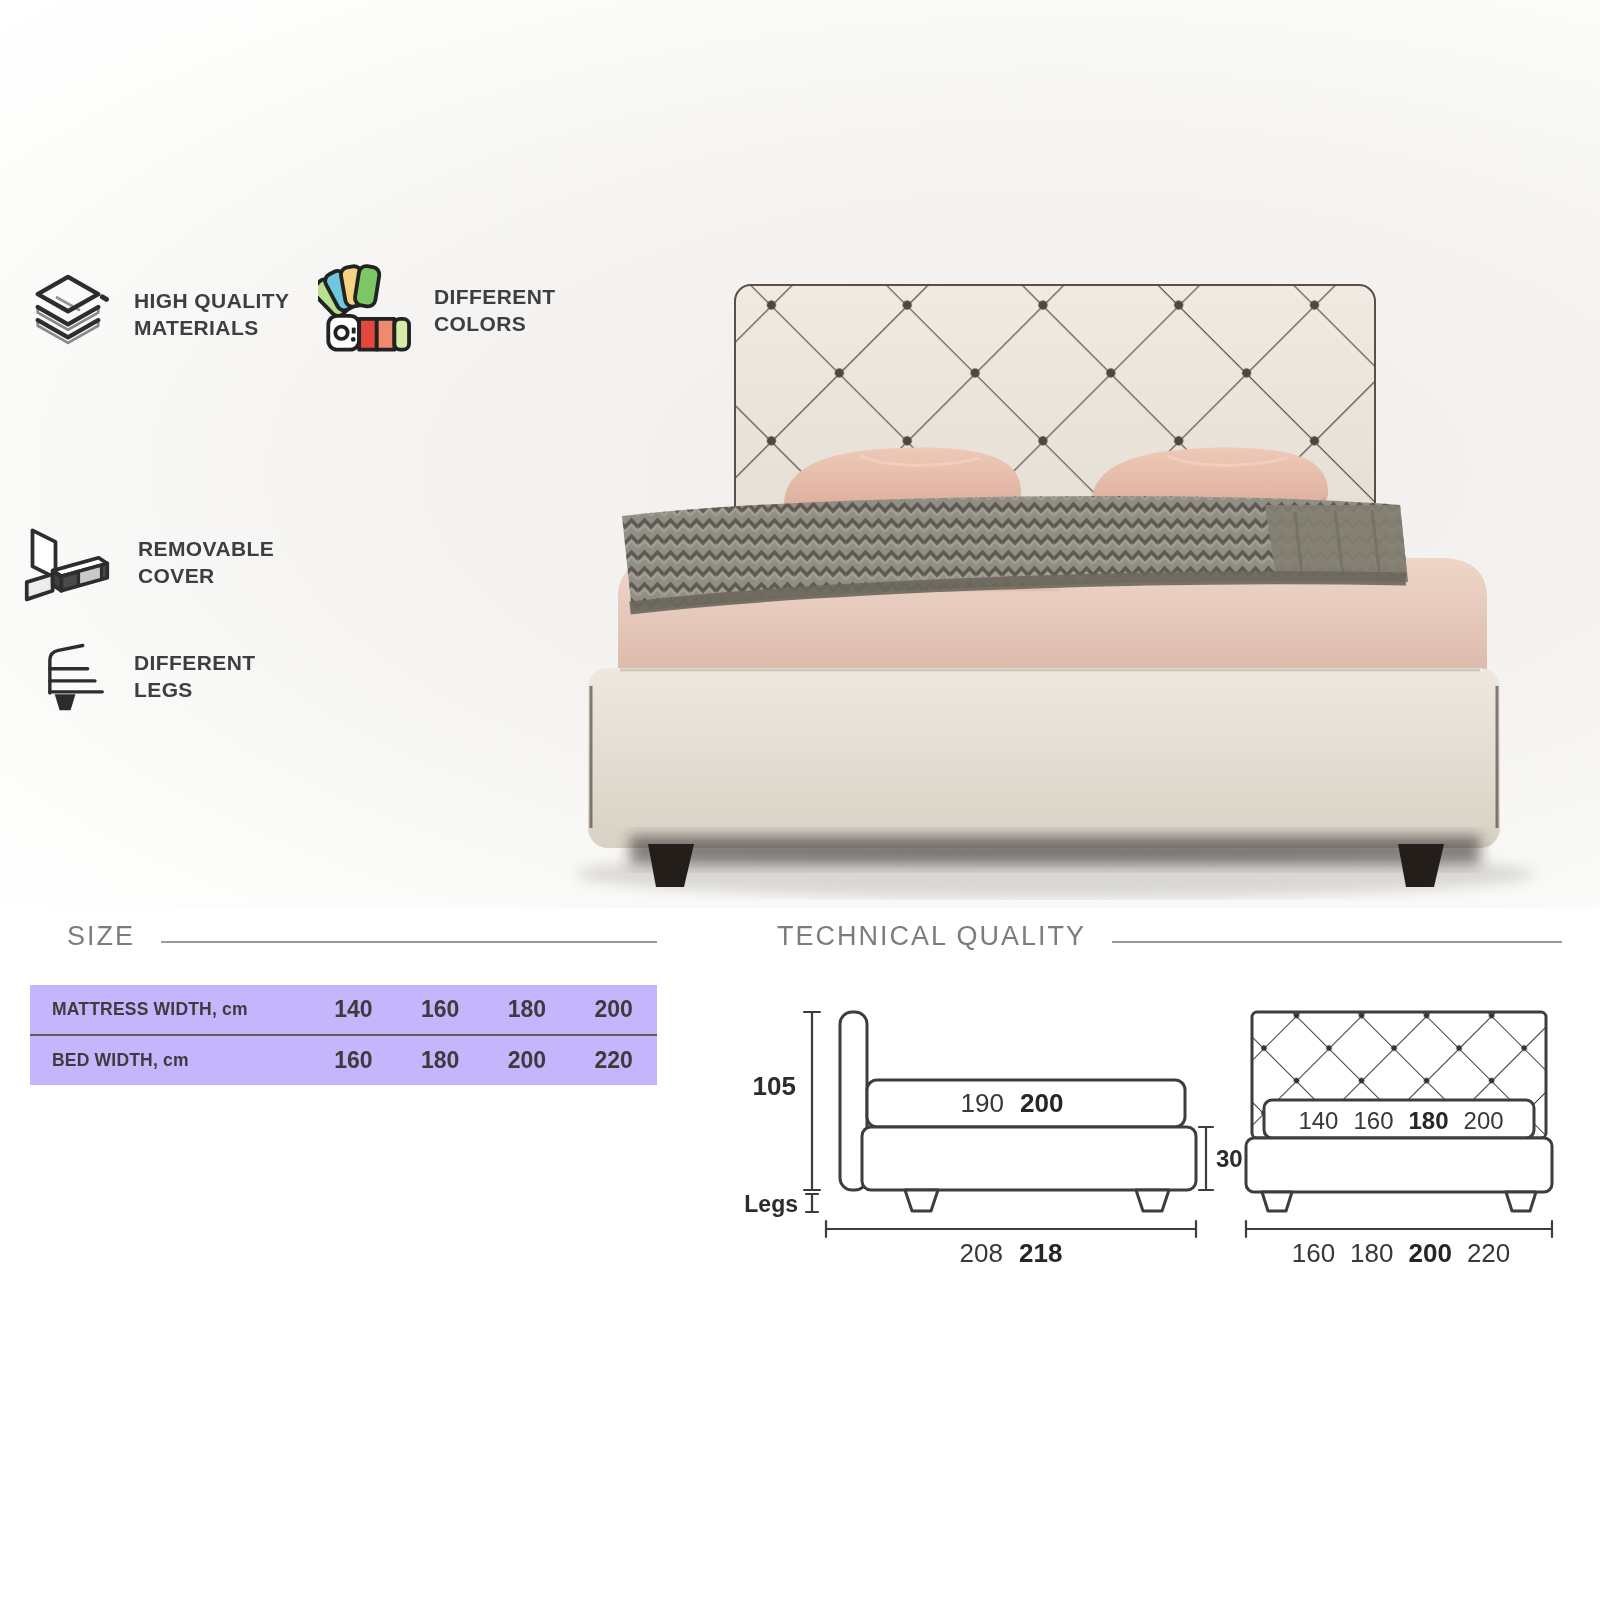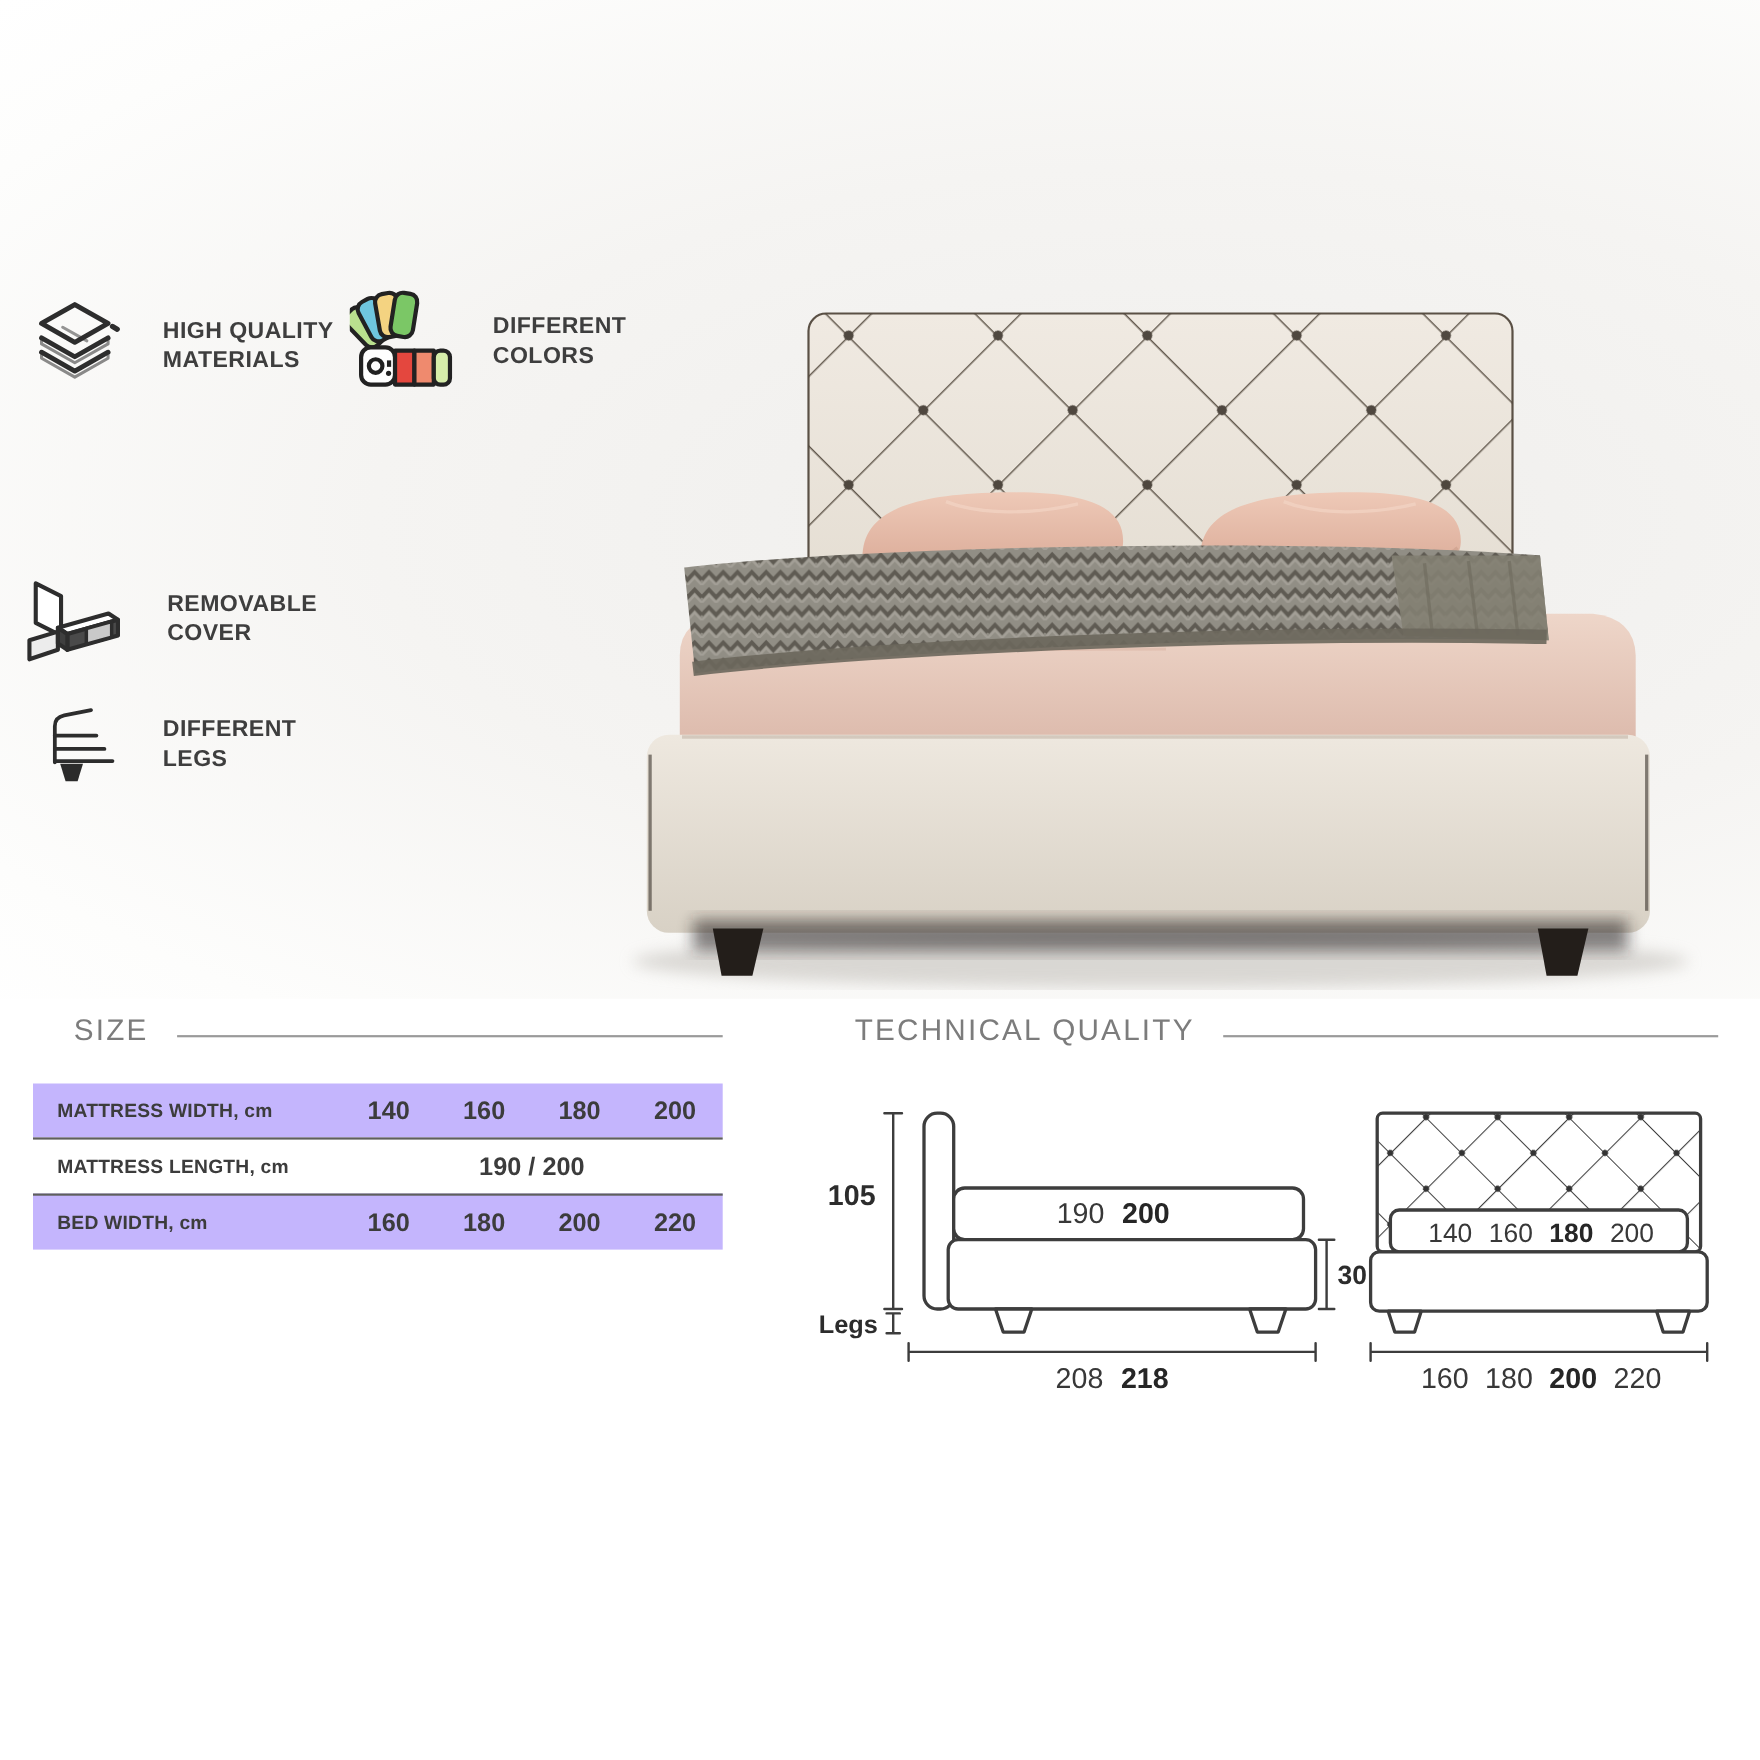--- a/index.html
+++ b/index.html
@@ -1,21 +1,21 @@
 <!DOCTYPE html>
 <html><head>
 <meta charset="utf-8">
 <style>
   html,body{margin:0;padding:0;background:#ffffff;}
   .page{position:relative;width:1600px;height:1600px;background:#ffffff;overflow:hidden;
         font-family:"Liberation Sans",sans-serif;color:#3b3b3b;}
   .stage{position:absolute;left:0;top:0;width:1600px;height:908px;
          background:radial-gradient(ellipse at 66% 52%, #efeeec 0%, #f5f4f2 48%, #fdfdfc 85%, #ffffff 100%);}
   
-  .feature{position:absolute;display:flex;align-items:center;gap:36px;width:330px;}
+  .feature{position:absolute;display:flex;align-items:center;gap:22px;width:330px;}
   .f-icon{flex:0 0 auto;display:flex;align-items:center;justify-content:center;}
   .f-icon svg{width:100%;height:100%;}
   .f-label{font-size:21px;font-weight:700;letter-spacing:.4px;line-height:1.3;color:#3e3e3e;max-width:185px;}
   .f1{left:24px;top:268px}  .f1 .f-icon{width:88px;height:92px}
   .f2{left:318px;top:262px} .f2 .f-icon{width:94px;height:96px}
   .f3{left:18px;top:396px}  .f3 .f-icon{width:98px;height:88px}
   .f4{left:330px;top:406px} .f4 .f-icon{width:86px;height:66px}
   .f5{left:18px;top:516px}  .f5 .f-icon{width:98px;height:92px}
   .f6{left:34px;top:634px}  .f6 .f-icon{width:78px;height:84px}
   
@@ -196,24 +196,20 @@
   </div>
 
   <div class="size-table">
     <div class="trow shaded">
       <div class="tlabel">MATTRESS WIDTH, cm</div>
       <div class="tval">140</div>
       <div class="tval">160</div>
       <div class="tval">180</div>
       <div class="tval">200</div>
     </div>
-    <div class="trow">
-      <div class="tlabel">MATTRESS LENGTH, cm</div>
-      <div class="tval merged">190 / 200</div>
-    </div>
     <div class="trow shaded">
       <div class="tlabel">BED WIDTH, cm</div>
       <div class="tval">160</div>
       <div class="tval">180</div>
       <div class="tval">200</div>
       <div class="tval">220</div>
     </div>
   </div>
 
   <div class="sec-head tech-head">

